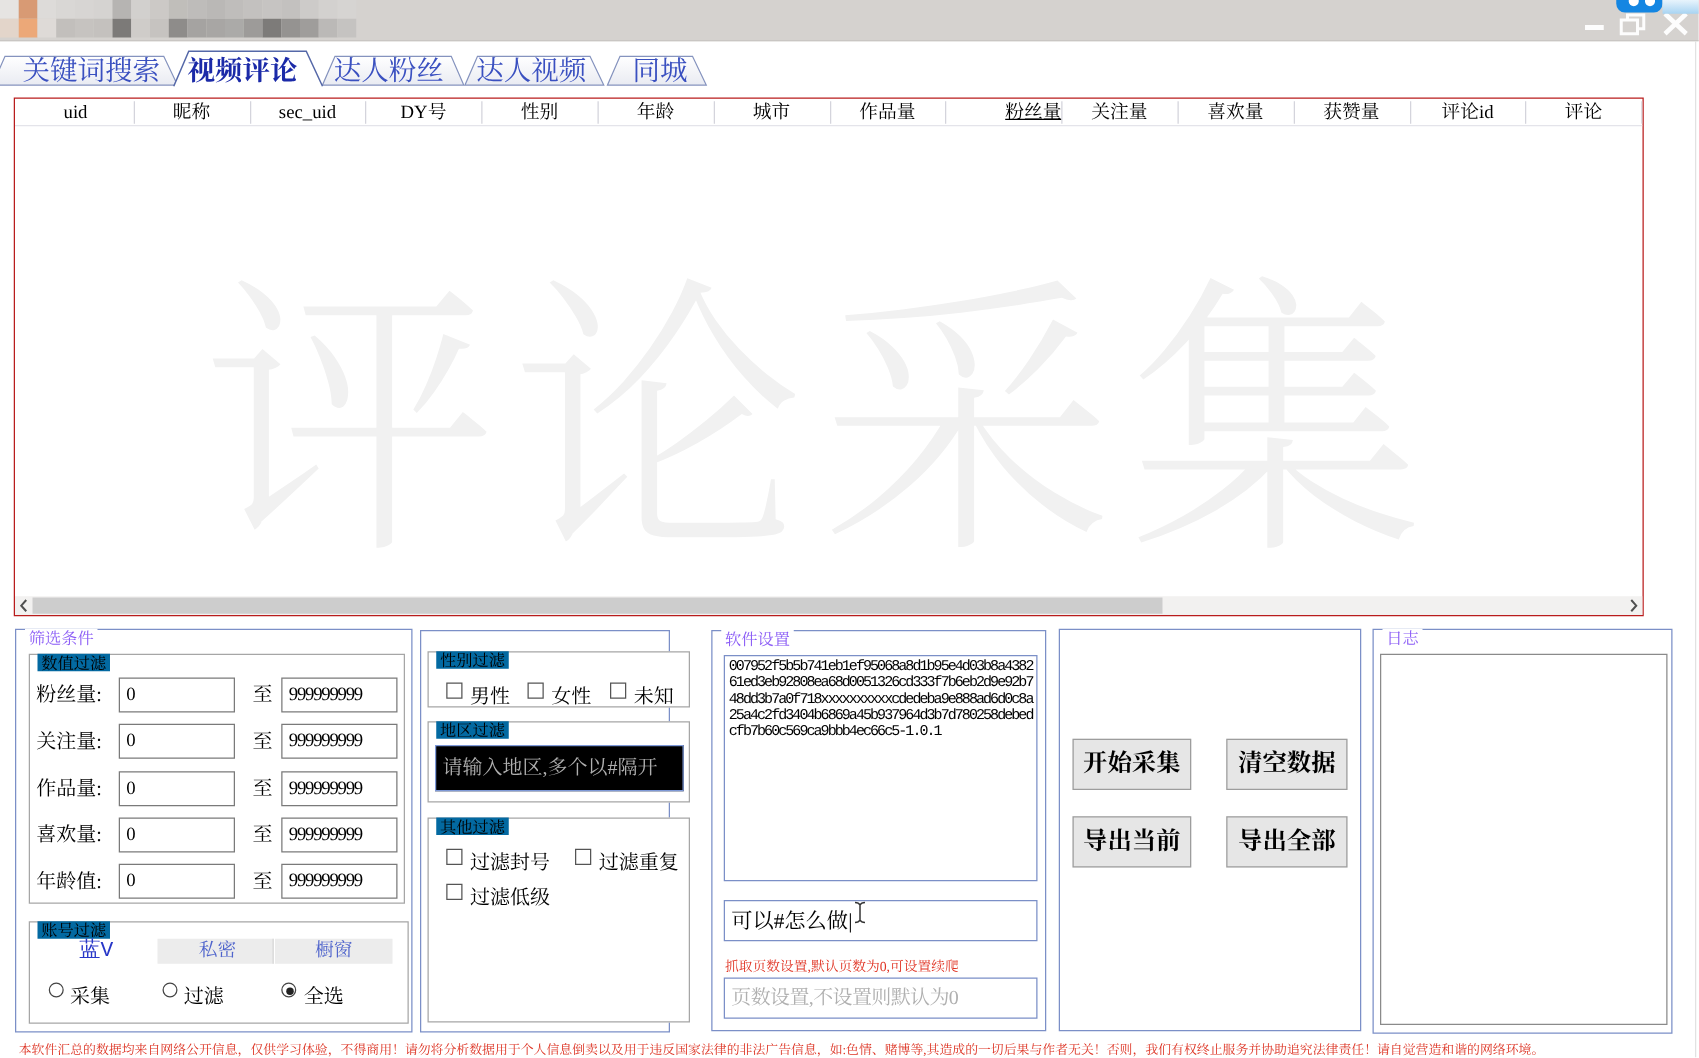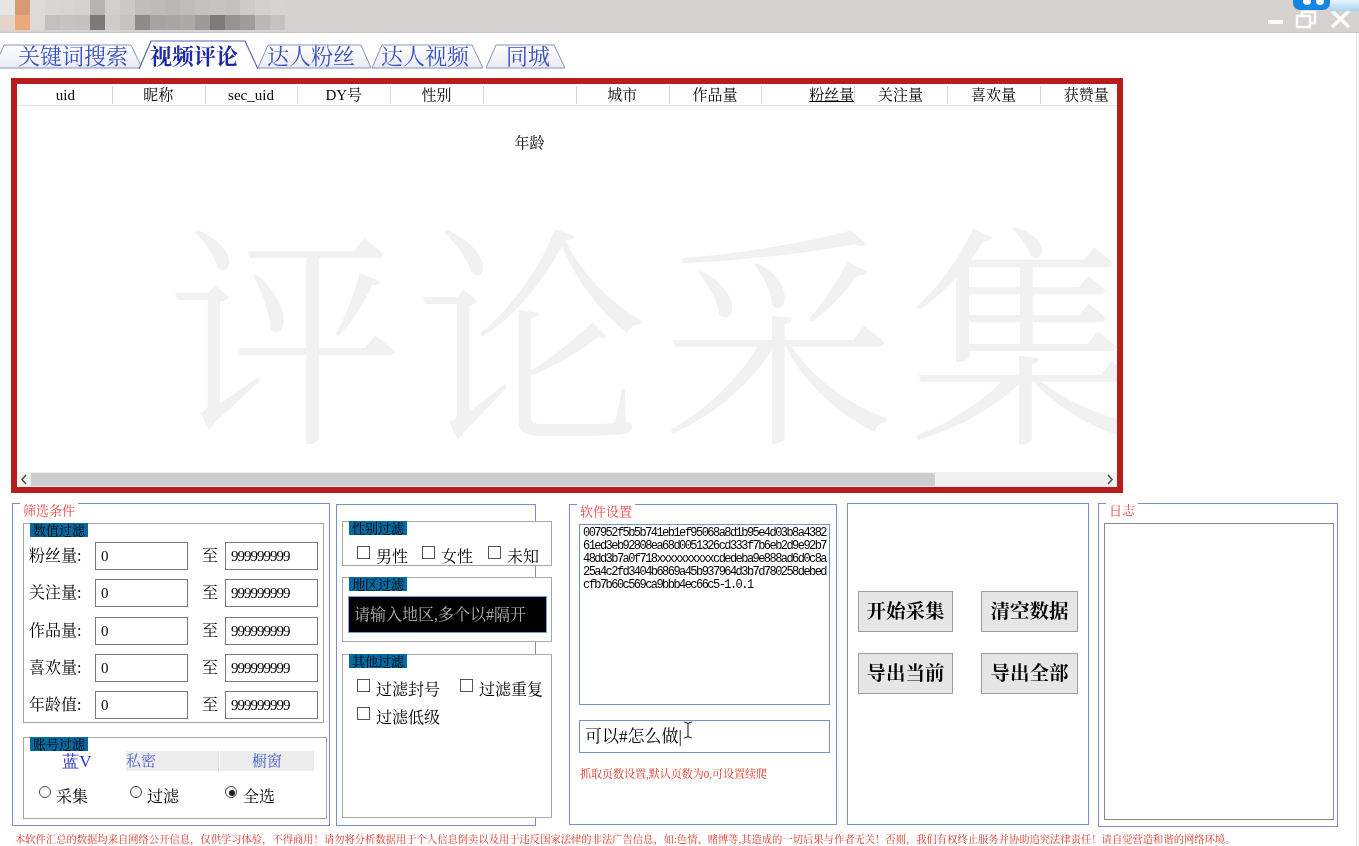--- a/index.html
+++ b/index.html
@@ -4,21 +4,21 @@
 <style>
   * { margin:0; padding:0; box-sizing:border-box; }
   html,body { width:1359px; height:846px; overflow:hidden; background:#fff; }
   body { position:relative; font-family:"Liberation Serif","Noto Serif CJK SC","Noto Serif SC",serif; }
   .abs { position:absolute; }
   
   #titlebar { left:0; top:0; width:1359px; height:33px; background:#d5d2cf; border-bottom:1px solid #c9c6c3; }
   .mos { position:absolute; }
   
   .gbox { position:absolute; border:1px solid #7b8fc7; background:#fff; }
-  .glabel { position:absolute; top:-1px; left:7px; background:#fff; padding:1px 3px 0; font-size:13px; line-height:13px; color:#ef4444; white-space:nowrap; }
+  .glabel { position:absolute; top:-1px; left:7px; background:#fff; padding:1px 3px 0; font-size:13px; line-height:13px; color:#8b5cf6; white-space:nowrap; }
   .igbox { position:absolute; border:1px solid #a6a6a6; background:#fff; }
   .ilabel { position:absolute; top:-1px; left:6px; background:#0369a1; padding:1px 3px 0; font-size:13px; line-height:13px; color:#000; white-space:nowrap; }
   .inp { position:absolute; border:1px solid #7a7a7a; background:#fff; font-size:15px; line-height:25px; padding-left:5px; color:#000; }
   .binp { position:absolute; border:1px solid #7e99d8; background:#000000; }
   .cjk15 { font-size:16px; color:#000; }
   .cb { position:absolute; width:13px; height:13px; border:1px solid #555; background:#fff; }
   .rad { position:absolute; width:12px; height:12px; border:1px solid #444; border-radius:50%; background:#fff; }
   .btn { position:absolute; background:#e6e6e6; border:1px solid #9d9d9d; color:#000; font-weight:bold; font-size:19.5px; text-align:center; font-family:"Liberation Serif","Noto Serif CJK SC","Noto Serif SC",serif; }
 </style>
 </head>
@@ -90,32 +90,32 @@
   <path d="M372 32 L382 9 L472 9 L483 32 Z" fill="url(#tg)" stroke="#8593be" stroke-width="1"></path>
   <path d="M486 32 L496 9 L554 9 L565 32 Z" fill="url(#tg)" stroke="#8593be" stroke-width="1"></path>
   <path d="M139 33 L151 5 L245 5 L258 33" fill="#ffffff" stroke="#5568a8" stroke-width="1.2"></path>
   <text x="73" y="28" font-size="22" fill="#3a50c0" text-anchor="middle" font-family="'Liberation Serif','Noto Serif CJK SC',serif">关键词搜索</text>
   <text x="194" y="28" font-size="22" fill="#1b2aa8" text-anchor="middle" font-weight="bold" font-family="'Liberation Serif','Noto Serif CJK SC',serif">视频评论</text>
   <text x="311" y="28" font-size="22" fill="#3a50c0" text-anchor="middle" font-family="'Liberation Serif','Noto Serif CJK SC',serif">达人粉丝</text>
   <text x="425" y="28" font-size="22" fill="#3a50c0" text-anchor="middle" font-family="'Liberation Serif','Noto Serif CJK SC',serif">达人视频</text>
   <text x="528" y="28" font-size="22" fill="#3a50c0" text-anchor="middle" font-family="'Liberation Serif','Noto Serif CJK SC',serif">同城</text>
 </svg>
 
-<div class="abs" id="table" style="left:11px;top:78px;width:1112px;height:415px;border:6px solid #b91c1c;overflow:hidden">
+<div class="abs" id="table" style="left:11px;top:78px;width:1304px;height:415px;border:1px solid #b91c1c;overflow:hidden">
   <div id="hdr" style="position:absolute;left:0;top:0;width:100%;height:22px;">
       <div style="position:absolute;left:2px;top:0;width:92.8px;height:22px;text-align:center;font-size:15px;line-height:22px;color:#000;">uid</div>
       <div style="position:absolute;left:94.8px;top:0;width:92.8px;height:22px;text-align:center;font-size:15px;line-height:22px;color:#000;">昵称</div>
       <div style="position:absolute;left:94.8px;top:2px;width:1px;height:18px;background:#d4d4dc"></div>
       <div style="position:absolute;left:187.6px;top:0;width:92.8px;height:22px;text-align:center;font-size:15px;line-height:22px;color:#000;">sec_uid</div>
       <div style="position:absolute;left:187.6px;top:2px;width:1px;height:18px;background:#d4d4dc"></div>
       <div style="position:absolute;left:280.4px;top:0;width:92.8px;height:22px;text-align:center;font-size:15px;line-height:22px;color:#000;">DY号</div>
       <div style="position:absolute;left:280.4px;top:2px;width:1px;height:18px;background:#d4d4dc"></div>
       <div style="position:absolute;left:373.2px;top:0;width:92.8px;height:22px;text-align:center;font-size:15px;line-height:22px;color:#000;">性别</div>
       <div style="position:absolute;left:373.2px;top:2px;width:1px;height:18px;background:#d4d4dc"></div>
-      <div style="position:absolute;left:466px;top:0;width:92.8px;height:22px;text-align:center;font-size:15px;line-height:22px;color:#000;margin-top:48px;">年龄</div>
+      <div style="position:absolute;left:466px;top:0;width:92.8px;height:22px;text-align:center;font-size:15px;line-height:22px;color:#000;">年龄</div>
       <div style="position:absolute;left:466px;top:2px;width:1px;height:18px;background:#d4d4dc"></div>
       <div style="position:absolute;left:558.8px;top:0;width:92.8px;height:22px;text-align:center;font-size:15px;line-height:22px;color:#000;">城市</div>
       <div style="position:absolute;left:558.8px;top:2px;width:1px;height:18px;background:#d4d4dc"></div>
       <div style="position:absolute;left:651.6px;top:0;width:92.8px;height:22px;text-align:center;font-size:15px;line-height:22px;color:#000;">作品量</div>
       <div style="position:absolute;left:651.6px;top:2px;width:1px;height:18px;background:#d4d4dc"></div>
       <div style="position:absolute;left:744.4px;top:0;width:92.8px;height:22px;text-align:right;font-size:15px;line-height:22px;color:#000;text-decoration:underline;">粉丝量</div>
       <div style="position:absolute;left:744.4px;top:2px;width:1px;height:18px;background:#d4d4dc"></div>
       <div style="position:absolute;left:837.1999999999999px;top:0;width:92.8px;height:22px;text-align:center;font-size:15px;line-height:22px;color:#000;">关注量</div>
       <div style="position:absolute;left:837.1999999999999px;top:2px;width:1px;height:18px;background:#d4d4dc"></div>
       <div style="position:absolute;left:930px;top:0;width:92.8px;height:22px;text-align:center;font-size:15px;line-height:22px;color:#000;">喜欢量</div>
@@ -167,22 +167,22 @@
         <span class="abs cjk15" style="left:5px;top:168px">年龄值:</span>
         <div class="inp" style="left:71px;top:167px;width:93px;height:28px;line-height:26px">0</div>
         <span class="abs cjk15" style="left:178px;top:168px">至</span>
         <div class="inp" style="left:201px;top:167px;width:93px;height:28px;line-height:26px;letter-spacing:-1px">999999999</div>
       </div>
   </div>
   <div class="igbox" style="left:10px;top:233px;width:304px;height:82px">
     <span class="ilabel">账号过滤</span>
     <div style="position:absolute;left:102px;top:13px;width:93px;height:20px;background:#ececec;border-right:1px solid #d6d6d6"></div>
     <div style="position:absolute;left:196px;top:13px;width:94px;height:20px;background:#ececec"></div>
-    <div class="abs" style="left:18px;top:13px;width:70px;text-align:center;font-size:17px;line-height:21px;color:#2837c8;font-family:Liberation Serif, serif">蓝V</div>
-    <div class="abs" style="left:102px;top:13px;width:96px;font-size:15px;line-height:21px;color:#4f64cc">私密</div>
+    <div class="abs" style="left:18px;top:13px;width:70px;text-align:center;font-size:17px;line-height:21px;color:#2837c8;font-family:Liberation Mono, monospace">蓝V</div>
+    <div class="abs" style="left:102px;top:13px;width:96px;text-align:center;font-size:15px;line-height:21px;color:#4f64cc">私密</div>
     <div class="abs" style="left:196px;top:13px;width:94px;text-align:center;font-size:15px;line-height:21px;color:#4f64cc">橱窗</div>
     <div class="rad" style="left:15px;top:48px"></div>
       <span class="abs cjk15" style="left:32px;top:46px">采集</span>
     <div class="rad" style="left:106px;top:48px"></div>
       <span class="abs cjk15" style="left:123px;top:46px">过滤</span>
     <div class="rad" style="left:201px;top:48px"></div>
       <div class="abs" style="left:205px;top:52px;width:6px;height:6px;background:#222;border-radius:50%"></div>
       <span class="abs cjk15" style="left:219px;top:46px">全选</span>
   </div>
 </div>
@@ -213,20 +213,21 @@
 </div>
 
 <div class="gbox" style="left:569px;top:504px;width:268px;height:321px">
   <span class="glabel">软件设置</span>
   <div class="abs" style="left:9px;top:19px;width:251px;height:181px;border:1px solid #7b8fc7;font-family:'Liberation Mono','Noto Sans Mono CJK SC',monospace;font-size:12px;line-height:13px;letter-spacing:-1.55px;padding:2px 0 0 3px;color:#000">007952f5b5b741eb1ef95068a8d1b95e4d03b8a4382<br>61ed3eb92808ea68d0051326cd333f7b6eb2d9e92b7<br>48dd3b7a0f718xxxxxxxxxxcdedeba9e888ad6d0c8a<br>25a4c2fd3404b6869a45b937964d3b7d780258debed<br>cfb7b60c569ca9bbb4ec66c5-1.0.1</div>
   <div class="abs" style="left:9px;top:215px;width:251px;height:33px;border:1px solid #7b8fc7;font-size:17px;line-height:31px;padding-left:5px;color:#000">可以#怎么做<span style="font-weight:normal">|</span></div>
   <svg class="abs" style="left:112px;top:215px" width="12" height="20">
       <path d="M2 2 C4 2 5.5 3 6 4 C6.5 3 8 2 10 2 M6 4 L6 16 M2 18 C4 18 5.5 17 6 16 C6.5 17 8 18 10 18" stroke="#333" stroke-width="1.2" fill="none"></path>
     </svg>
   <div class="abs" style="left:10px;top:260px;font-size:11px;color:#e03323;white-space:nowrap">抓取页数设置,默认页数为0,可设置续爬</div>
+  <div class="abs" style="left:9px;top:277px;width:251px;height:33px;border:1px solid #7b8fc7;font-size:16px;letter-spacing:-0.5px;line-height:31px;padding-left:5px;color:#b0b0b0">页数设置,不设置则默认为0</div>
 </div>
 
 <div class="gbox" style="left:847px;top:503px;width:242px;height:322px">
   <div class="btn" style="left:10px;top:87px;width:95px;height:41px;line-height:39px">开始采集</div>
   <div class="btn" style="left:133px;top:87px;width:97px;height:41px;line-height:39px">清空数据</div>
   <div class="btn" style="left:10px;top:149px;width:95px;height:41px;line-height:39px">导出当前</div>
   <div class="btn" style="left:133px;top:149px;width:97px;height:41px;line-height:39px">导出全部</div>
 </div>
 
 <div class="gbox" style="left:1098px;top:503px;width:240px;height:324px">

